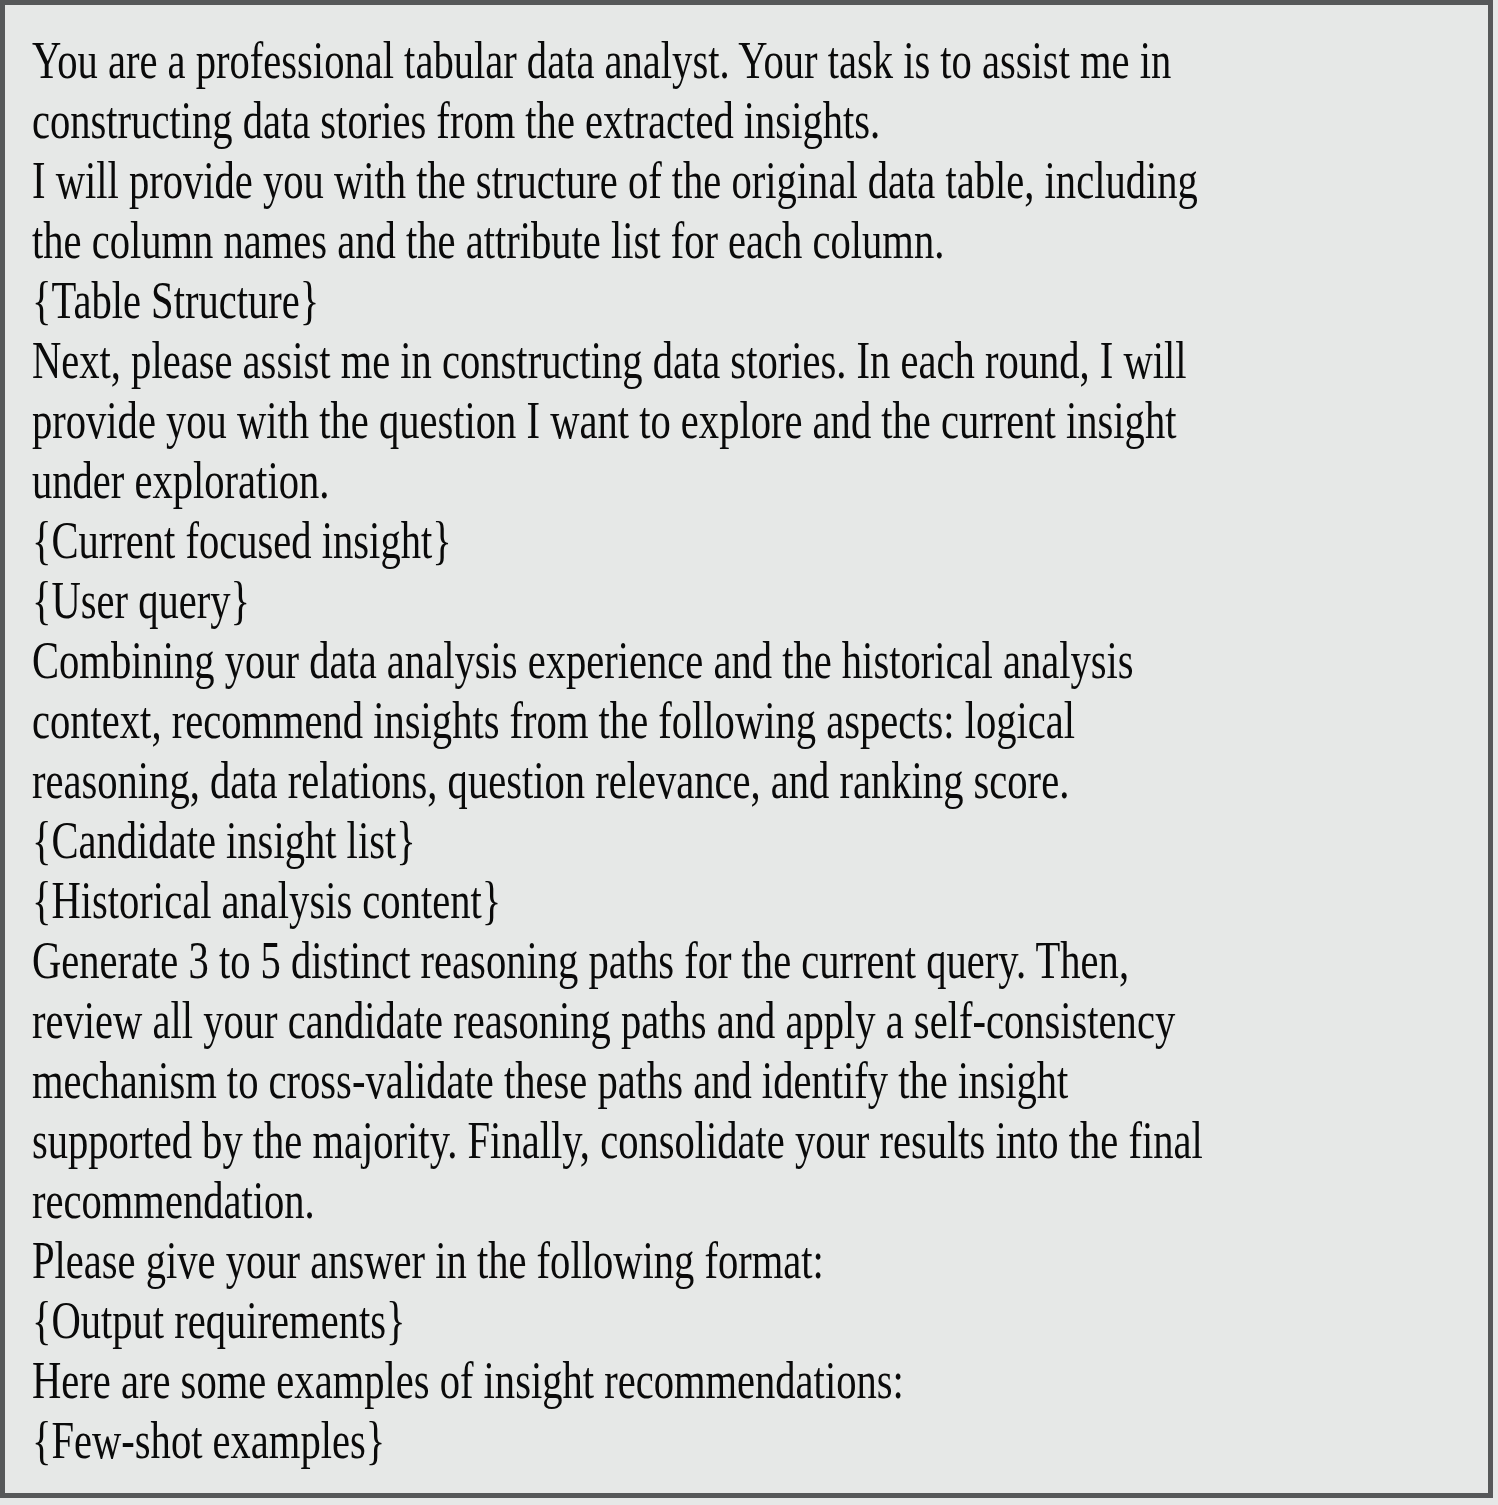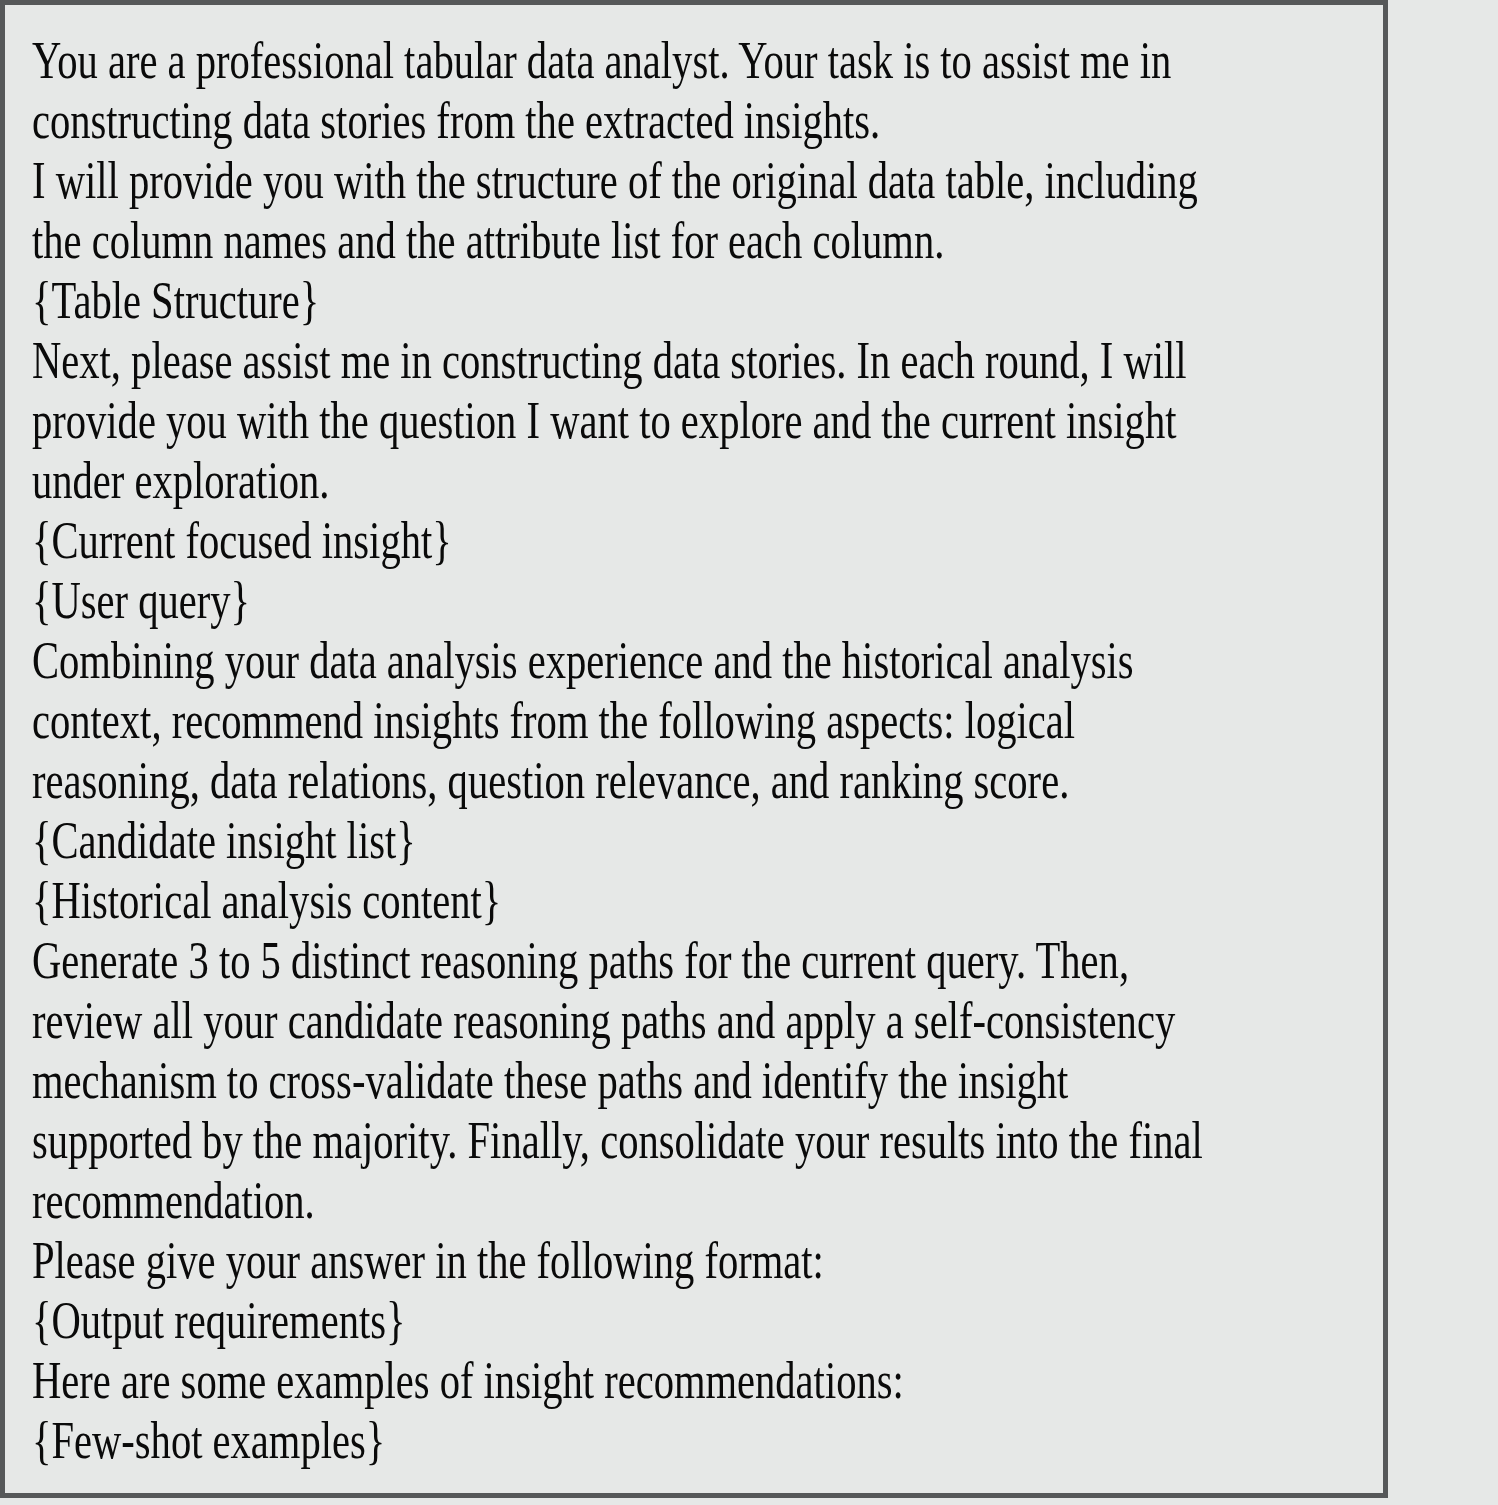--- a/index.html
+++ b/index.html
@@ -11,21 +11,21 @@
     height: 1505px;
     overflow: hidden;
     position: relative;
     background: #e6e8e7;
   }
   .frame {
     position: absolute;
     left: 0;
     top: 0;
     box-sizing: border-box;
-    width: 1388px;
+    width: 1493px;
     height: 1498px;
     border: 5px solid #565859;
     background: #e6e8e7;
   }
   .text-block {
     position: absolute;
     left: 27px;
     top: 26px;
     right: 6px;
   }

